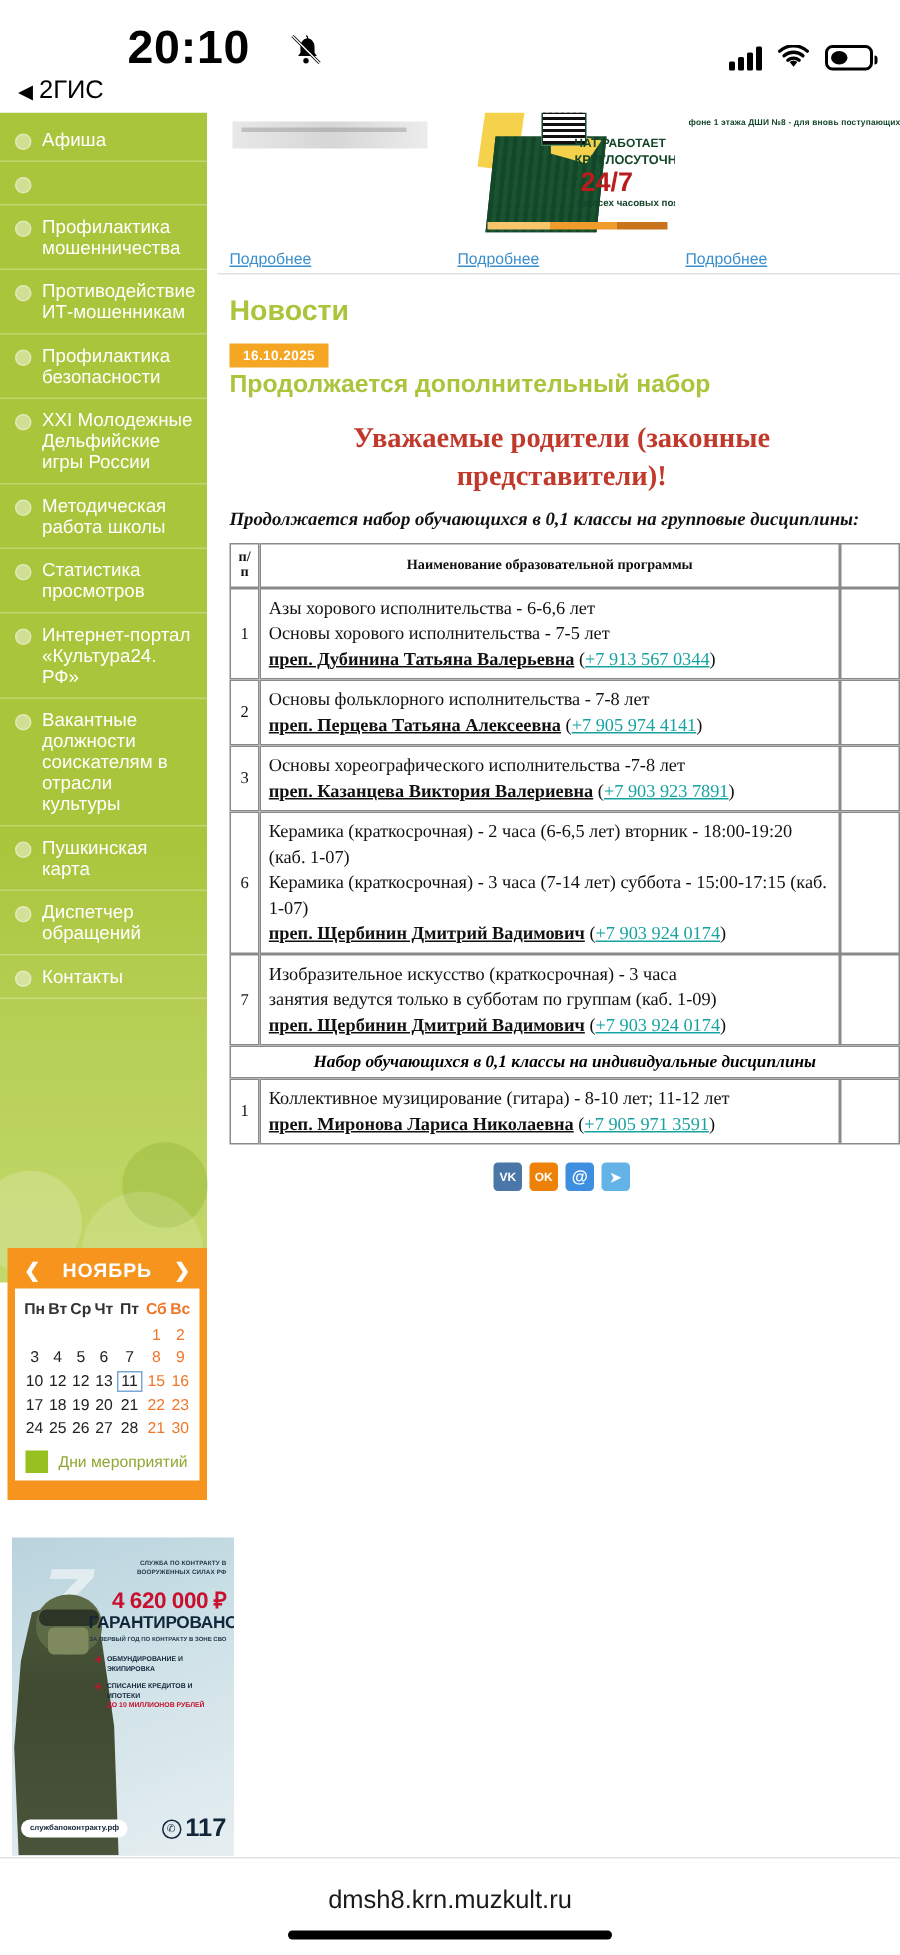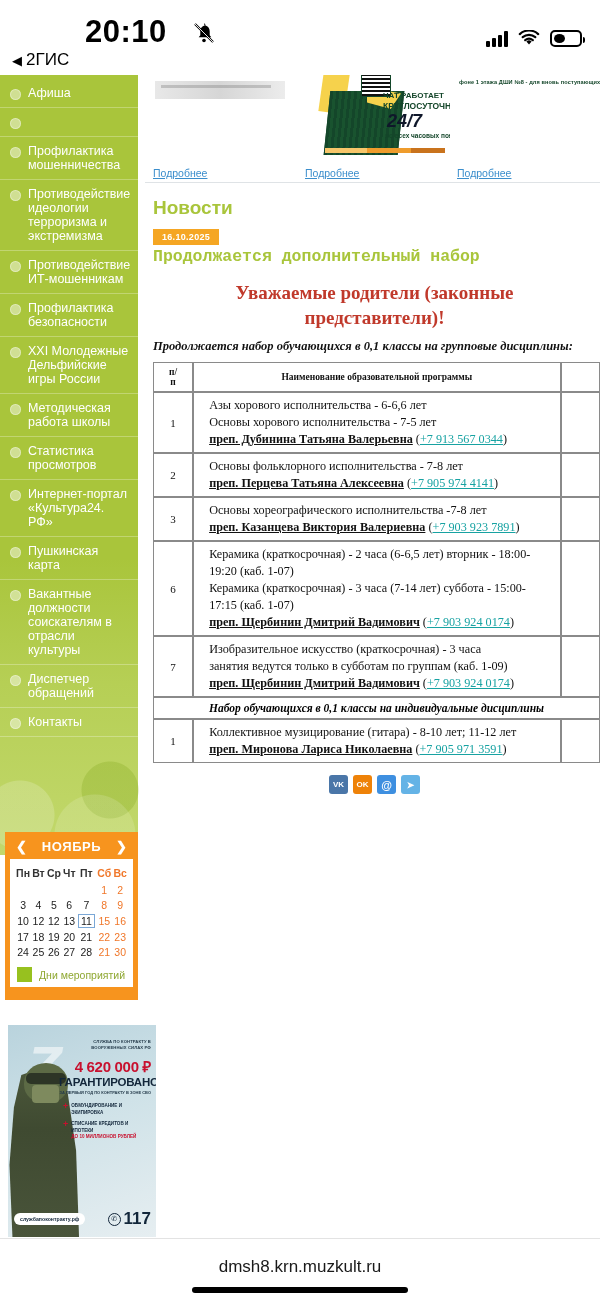--- a/index.html
+++ b/index.html
@@ -117,39 +117,39 @@
 
   .th2{ position:absolute; inset:0; background:#fff; }
   .th2 .grn{ position:absolute; left:22px; top:16px; width:74px; height:64px; background:#14462a; transform:skewX(-6deg);
     background-image:repeating-linear-gradient(90deg,#14462a 0 3px,#19532f 3px 6px); }
   .th2 .ylw{ position:absolute; left:16px; top:-2px; width:26px; height:40px; background:#f6d24c; transform:rotate(8deg); }
   .th2 .ylw2{ position:absolute; left:62px; top:12px; width:34px; height:22px; background:#f6d24c; clip-path:polygon(0 0,100% 30%,70% 100%,0 70%); }
   .th2 .qr{ position:absolute; left:56px; top:-2px; width:30px; height:24px; background:#fff; border:1px solid #14462a;
     background-image:repeating-linear-gradient(0deg,#111 0 2px,#fff 2px 4px),repeating-linear-gradient(90deg,#111 0 2px,transparent 2px 4px); }
   .th2 .t1{ position:absolute; left:78px; top:16px; font-size:8px; font-weight:800; color:#14462a; white-space:nowrap; }
   .th2 .t2{ position:absolute; left:78px; top:26px; font-size:8.5px; font-weight:800; color:#14462a; white-space:nowrap; }
-  .th2 .t3{ position:absolute; left:82px; top:36px; font-size:18px; font-weight:800; color:#0f172a;font-style:italic; }
+  .th2 .t3{ position:absolute; left:82px; top:36px; font-size:18px; font-weight:800; color:#b91c1c; }
   .th2 .t4{ position:absolute; left:80px; top:57px; font-size:6.5px; font-weight:700; color:#14462a; white-space:nowrap; }
   .th2 .bar{ position:absolute; left:20px; bottom:2px; width:120px; height:5px;
     background:linear-gradient(90deg,#f7c66a 0 35%,#ef9c2c 35% 72%,#c9731d 72% 100%); }
 
   .th3{ position:absolute; left:2px; top:4px; width:200px; font-size:5.6px; font-weight:700; color:#14462a; white-space:nowrap; letter-spacing:.1px; }
 
   .news-h{ margin:14px 0 0 8px; font-size:19px; font-weight:700; color:#a9c53b; }
   .date-badge{ display:inline-block; margin:10px 0 0 8px; background:#f5a623; color:#fff;
     font-size:9px; font-weight:700; padding:3px 9px; letter-spacing:.3px; }
-  .news-t{ margin:2px 0 0 8px; font-size:16.5px; font-weight:700; color:#a9c53b;font-family:Liberation Mono, monospace; }
+  .news-t{ margin:2px 0 0 8px; font-size:16.5px; font-weight:700; color:#a9c53b; }
 
   .article{ margin-top:14px; padding:0 4px 0 8px; }
   .art-h{ text-align:center; font-family:"Liberation Serif", serif; font-size:19px; font-weight:700; color:#c0392b; line-height:25px; padding:0 28px; }
   .art-sub{ text-align:left; font-family:"Liberation Serif", serif; font-size:12.5px; font-style:italic; font-weight:700; color:#111; margin-top:9px; }
 
   table.prog{ margin-top:8px; width:447px; border-collapse:separate; border-spacing:0;
     font-family:"Liberation Serif", serif; }
-  table.prog td, table.prog th{ border:1px solid #8a8a8a; padding:4px 15px; vertical-align:middle; background:#fff; }
+  table.prog td, table.prog th{ border:1px solid #8a8a8a; padding:4px 5px; vertical-align:middle; background:#fff; }
   table.prog th{ font-size:9.5px; font-weight:700; text-align:center; color:#111; }
   table.prog td.num{ width:18px; text-align:center; font-size:11px; color:#111; }
   table.prog td.body{ width:385px; font-size:12.2px; line-height:17px; color:#111; }
   table.prog td.tail{ width:40px; }
   table.prog tr.section td{ text-align:center; font-size:11.5px; font-style:italic; font-weight:700; }
   .teach{ font-weight:700; text-decoration:underline; }
   .tel{ color:#17a2a2; text-decoration:underline; font-weight:400; }
 
   .share{ display:flex; gap:5px; justify-content:center; margin-top:12px; }
   .share .b{ width:19px; height:19px; border-radius:3px; display:flex; align-items:center; justify-content:center;
@@ -207,24 +207,20 @@
       </div>
       <div class="menu-item">
         <span class="dot"></span>
       </div>
       <div class="menu-item">
         <span class="dot"></span>
         <span class="lbl">Профилактика мошенничества</span>
       </div>
       <div class="menu-item">
         <span class="dot"></span>
-        <span class="lbl">Противодействие идеологии терроризма и экстремизма</span>
-      </div>
-      <div class="menu-item">
-        <span class="dot"></span>
         <span class="lbl">Противодействие ИТ-мошенникам</span>
       </div>
       <div class="menu-item">
         <span class="dot"></span>
         <span class="lbl">Профилактика безопасности</span>
       </div>
       <div class="menu-item">
         <span class="dot"></span>
         <span class="lbl">XXI Молодежные Дельфийские игры России</span>
       </div>
@@ -235,25 +231,25 @@
       <div class="menu-item">
         <span class="dot"></span>
         <span class="lbl">Статистика просмотров</span>
       </div>
       <div class="menu-item">
         <span class="dot"></span>
         <span class="lbl">Интернет-портал «Культура24. РФ»</span>
       </div>
       <div class="menu-item">
         <span class="dot"></span>
+        <span class="lbl">Вакантные должности соискателям в отрасли культуры</span>
+      </div>
+      <div class="menu-item">
+        <span class="dot"></span>
         <span class="lbl">Пушкинская карта</span>
-      </div>
-      <div class="menu-item">
-        <span class="dot"></span>
-        <span class="lbl">Вакантные должности соискателям в отрасли культуры</span>
       </div>
       <div class="menu-item">
         <span class="dot"></span>
         <span class="lbl">Диспетчер обращений</span>
       </div>
       <div class="menu-item">
         <span class="dot"></span>
         <span class="lbl">Контакты</span>
       </div>
     </nav>

